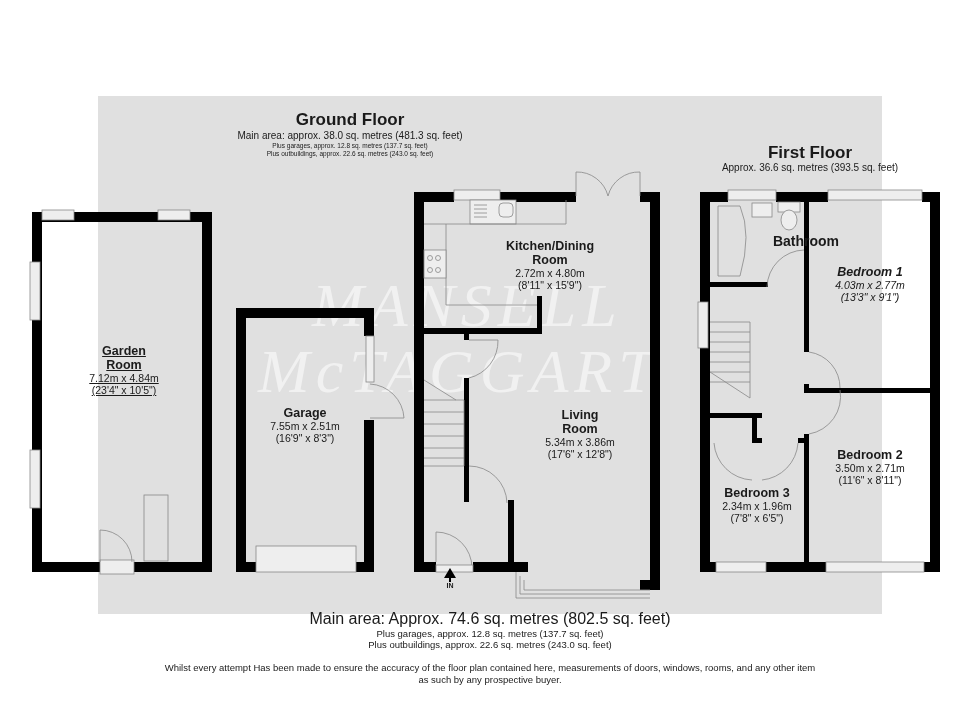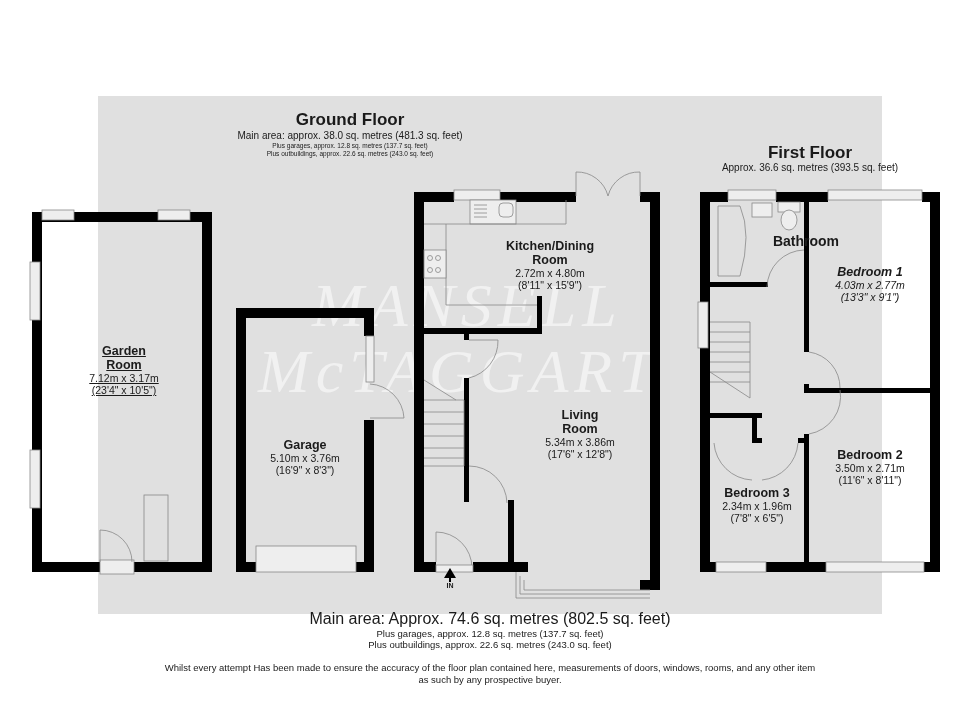--- a/index.html
+++ b/index.html
@@ -149,27 +149,27 @@
 <div class="txt area-main" style="left:200px; top:130px; width:300px;">Main area: approx. 38.0 sq. metres (481.3 sq. feet)</div>
 <div class="txt area-sub" style="left:240px; top:142px; width:220px;">Plus garages, approx. 12.8 sq. metres (137.7 sq. feet)</div>
 <div class="txt area-sub" style="left:240px; top:149.5px; width:220px;">Plus outbuildings, approx. 22.6 sq. metres (243.0 sq. feet)</div>
 
 <div class="txt floor-title" style="left:730px; top:143px; width:160px;">First Floor</div>
 <div class="txt area-main" style="left:710px; top:162px; width:200px;">Approx. 36.6 sq. metres (393.5 sq. feet)</div>
 
 <div class="txt" style="left:72px; top:344px; width:104px;text-decoration:underline;">
   <div class="room-name">Garden</div>
   <div class="room-name">Room</div>
-  <div class="room-dim">7.12m x 3.17m</div>
+  <div class="room-dim">7.12m x 4.84m</div>
   <div class="room-dim">(23'4" x 10'5")</div>
 </div>
 
-<div class="txt" style="left:250px; top:406px; width:110px;margin-top:32px;">
+<div class="txt" style="left:250px; top:406px; width:110px;">
   <div class="room-name">Garage</div>
-  <div class="room-dim">5.10m x 3.76m</div>
+  <div class="room-dim">7.55m x 2.51m</div>
   <div class="room-dim">(16'9" x 8'3")</div>
 </div>
 
 <div class="txt" style="left:470px; top:239px; width:160px;">
   <div class="room-name">Kitchen/Dining</div>
   <div class="room-name">Room</div>
   <div class="room-dim">2.72m x 4.80m</div>
   <div class="room-dim">(8'11" x 15'9")</div>
 </div>
 

